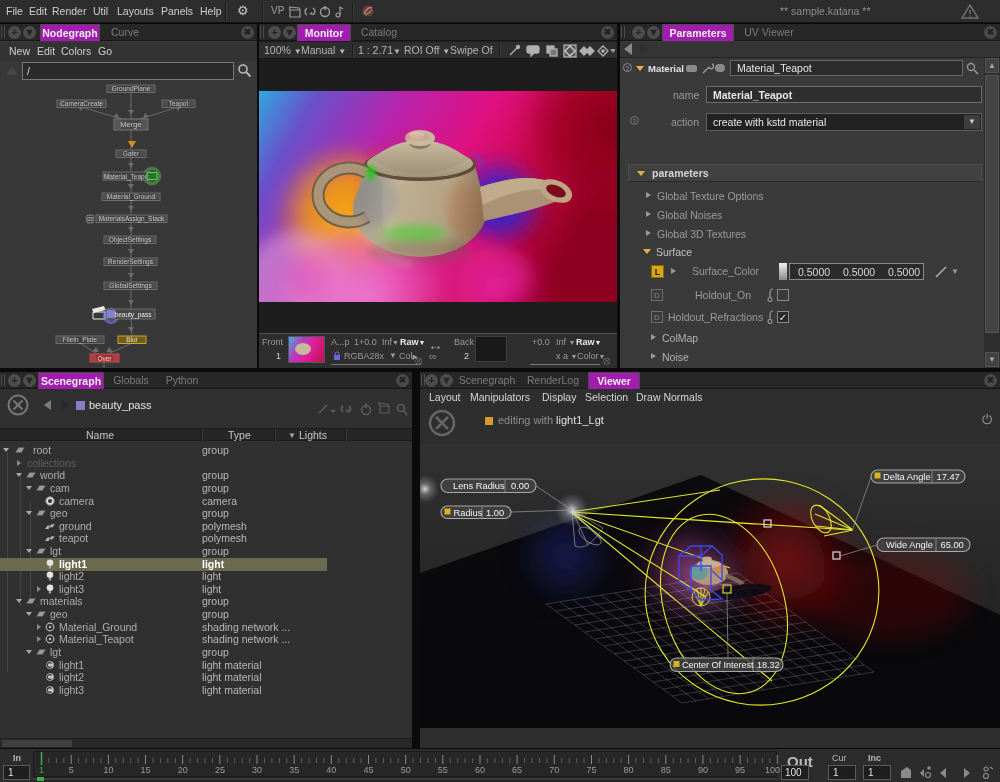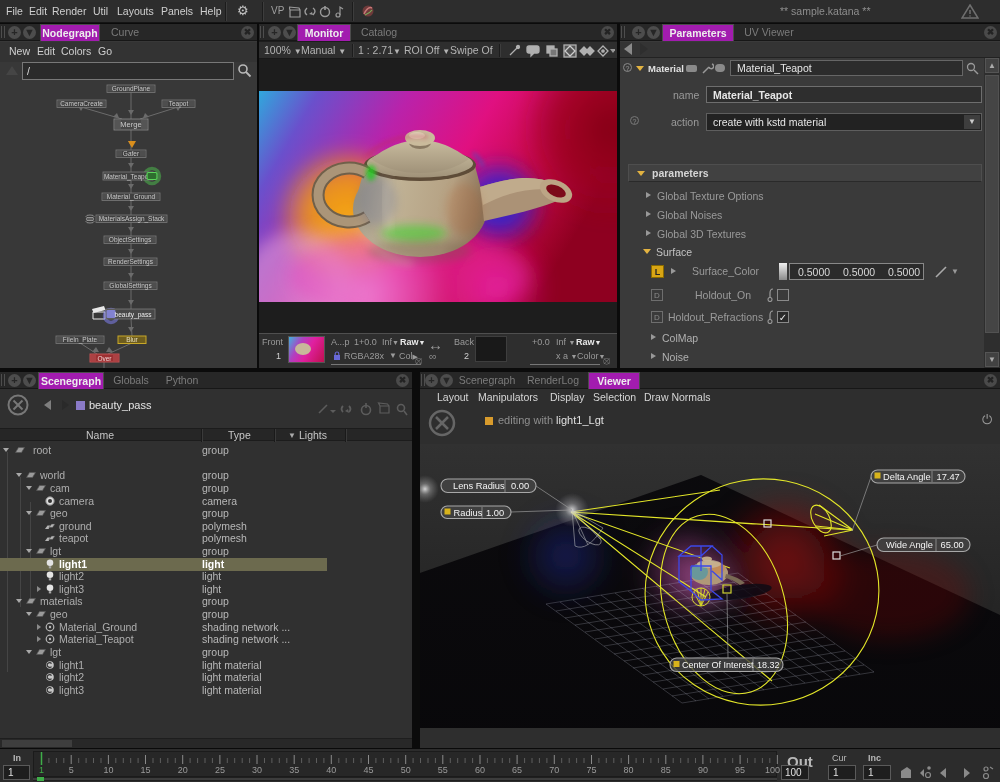--- a/index.html
+++ b/index.html
@@ -502,20 +502,24 @@
   <div class="abs" style="left:20px;top:35px;width:1px;height:130px;background:#454545"></div>
   <div class="abs" style="left:30px;top:60px;width:1px;height:100px;background:#454545"></div>
   <div class="abs" style="left:0;top:2px;width:412px;height:13px;line-height:13px">
         <span style="position:absolute;left:3px;top:4px;width:0;height:0;border-top:4px solid #a8a8a8;border-left:3.5px solid transparent;border-right:3.5px solid transparent"></span>
         <svg style="position:absolute;left:14px;top:0px" width="12" height="12" viewBox="0 0 12 12">
           <path d="M1.5 8.5L4.5 3.5H10.5L7.5 8.5Z" fill="#9a9a9a" stroke="#555" stroke-width=".7"></path>
         </svg>
         <span style="position:absolute;left:33px;top:0;color:#aeaeae">root</span>
         <span style="position:absolute;left:202px;top:0;color:#b8b8b8">group</span>
       </div>
+  <div class="abs" style="left:0;top:15px;width:412px;height:13px;line-height:13px">
+        <span style="position:absolute;left:17px;top:3px;width:0;height:0;border-left:4px solid #8a8a8a;border-top:3.5px solid transparent;border-bottom:3.5px solid transparent"></span>
+        <span style="position:absolute;left:27px;top:0;color:#5e5e5e">collections</span>
+      </div>
   <div class="abs" style="left:0;top:27px;width:412px;height:13px;line-height:13px">
         <span style="position:absolute;left:16px;top:4px;width:0;height:0;border-top:4px solid #a8a8a8;border-left:3.5px solid transparent;border-right:3.5px solid transparent"></span>
         <svg style="position:absolute;left:25px;top:0px" width="12" height="12" viewBox="0 0 12 12">
           <path d="M1.5 8.5L4.5 3.5H10.5L7.5 8.5Z" fill="#9a9a9a" stroke="#555" stroke-width=".7"></path>
         </svg>
         <span style="position:absolute;left:40px;top:0;color:#aeaeae">world</span>
         <span style="position:absolute;left:202px;top:0;color:#b8b8b8">group</span>
       </div>
   <div class="abs" style="left:0;top:40px;width:412px;height:13px;line-height:13px">
         <span style="position:absolute;left:26px;top:4px;width:0;height:0;border-top:4px solid #a8a8a8;border-left:3.5px solid transparent;border-right:3.5px solid transparent"></span>
@@ -667,21 +671,21 @@
 <div class="panel" id="vw" style="left:420px;top:372px;width:580px;height:376px;background:#2e2e2e">
   <div class="tabbar">
     <div class="grip"></div>
     <div class="cbtn" style="left:5px">+</div>
     <div class="cbtn" style="left:20px">▼</div>
     <div class="tab" style="left:36px;width:62px">Scenegraph</div>
     <div class="tab" style="left:100px;width:66px">RenderLog</div>
     <div class="tab on" style="left:168px;width:52px">Viewer</div>
     <div class="closex" style="left:564px">✖</div>
   </div>
-  <div class="abs" style="left:12px;top:18px;width:472px;height:15px;font-size:10.5px;color:#d6d6d6">
+  <div class="abs" style="left:4px;top:18px;width:472px;height:15px;font-size:10.5px;color:#d6d6d6">
     <span style="position:absolute;left:5px;top:1px">Layout</span>
     <span style="position:absolute;left:46px;top:1px">Manipulators</span>
     <span style="position:absolute;left:118px;top:1px">Display</span>
     <span style="position:absolute;left:161px;top:1px">Selection</span>
     <span style="position:absolute;left:212px;top:1px">Draw Normals</span>
   </div>
   <div class="abs" style="left:0;top:33px;width:580px;height:39px">
     <svg style="position:absolute;left:8px;top:4px" width="28" height="28" viewBox="0 0 28 28">
         <circle cx="14" cy="14" r="12" fill="none" stroke="#666" stroke-width="2.5"></circle>
         <line x1="8" y1="8" x2="20" y2="20" stroke="#666" stroke-width="2.5"></line>

